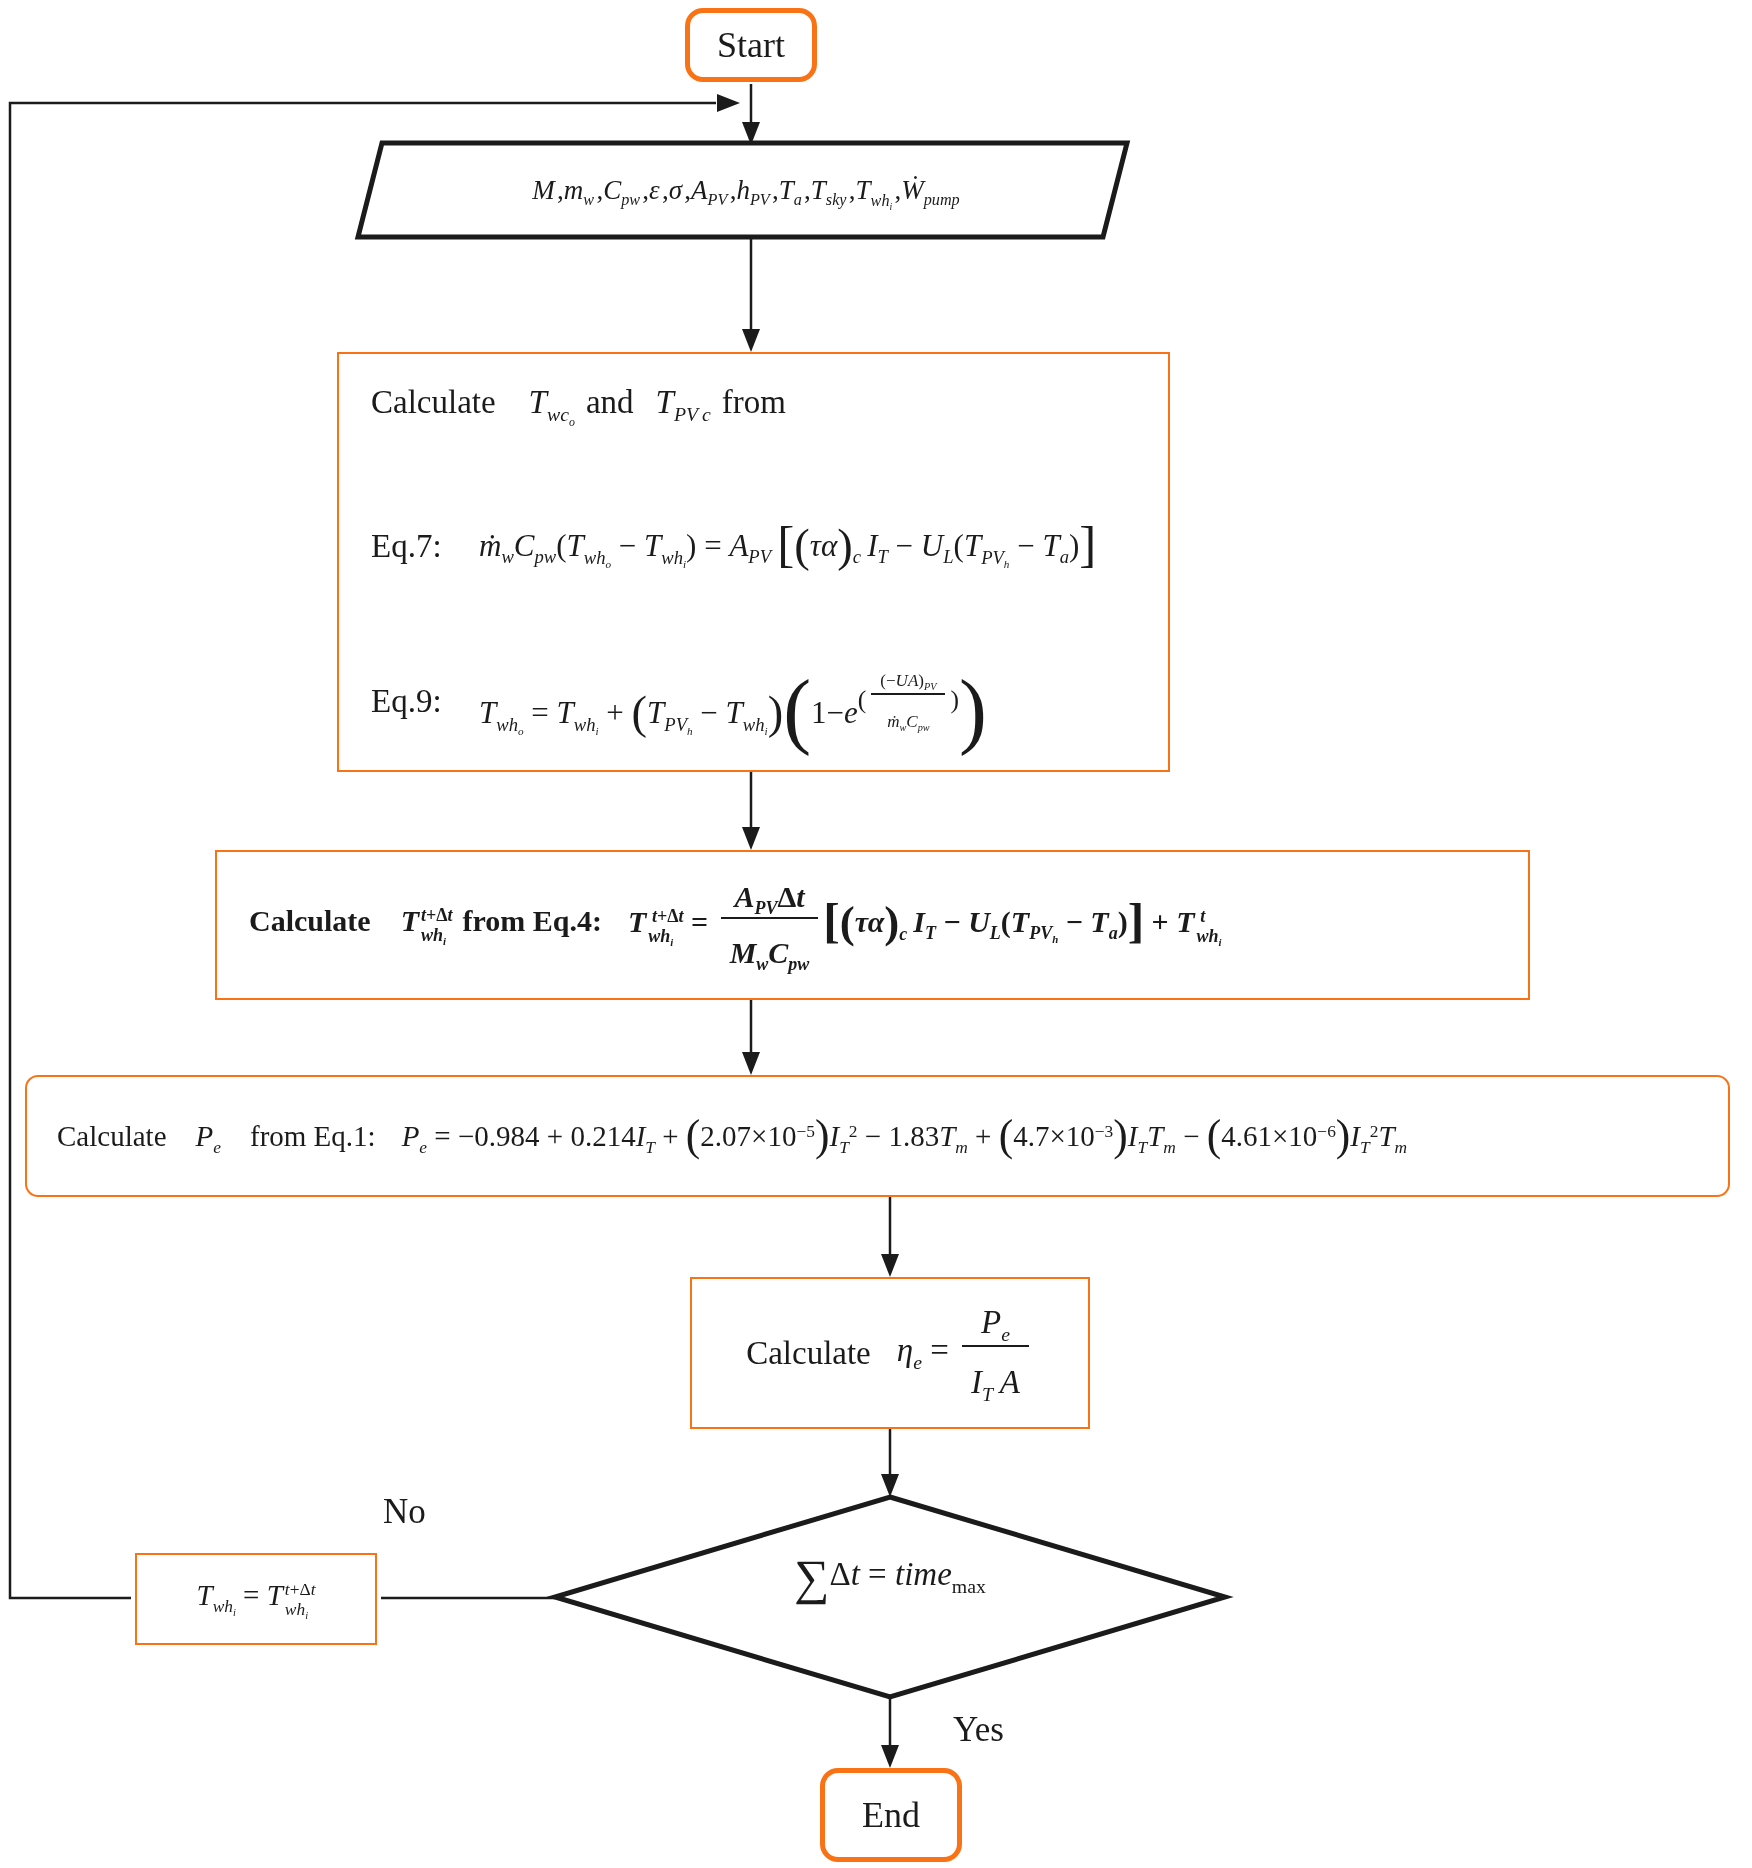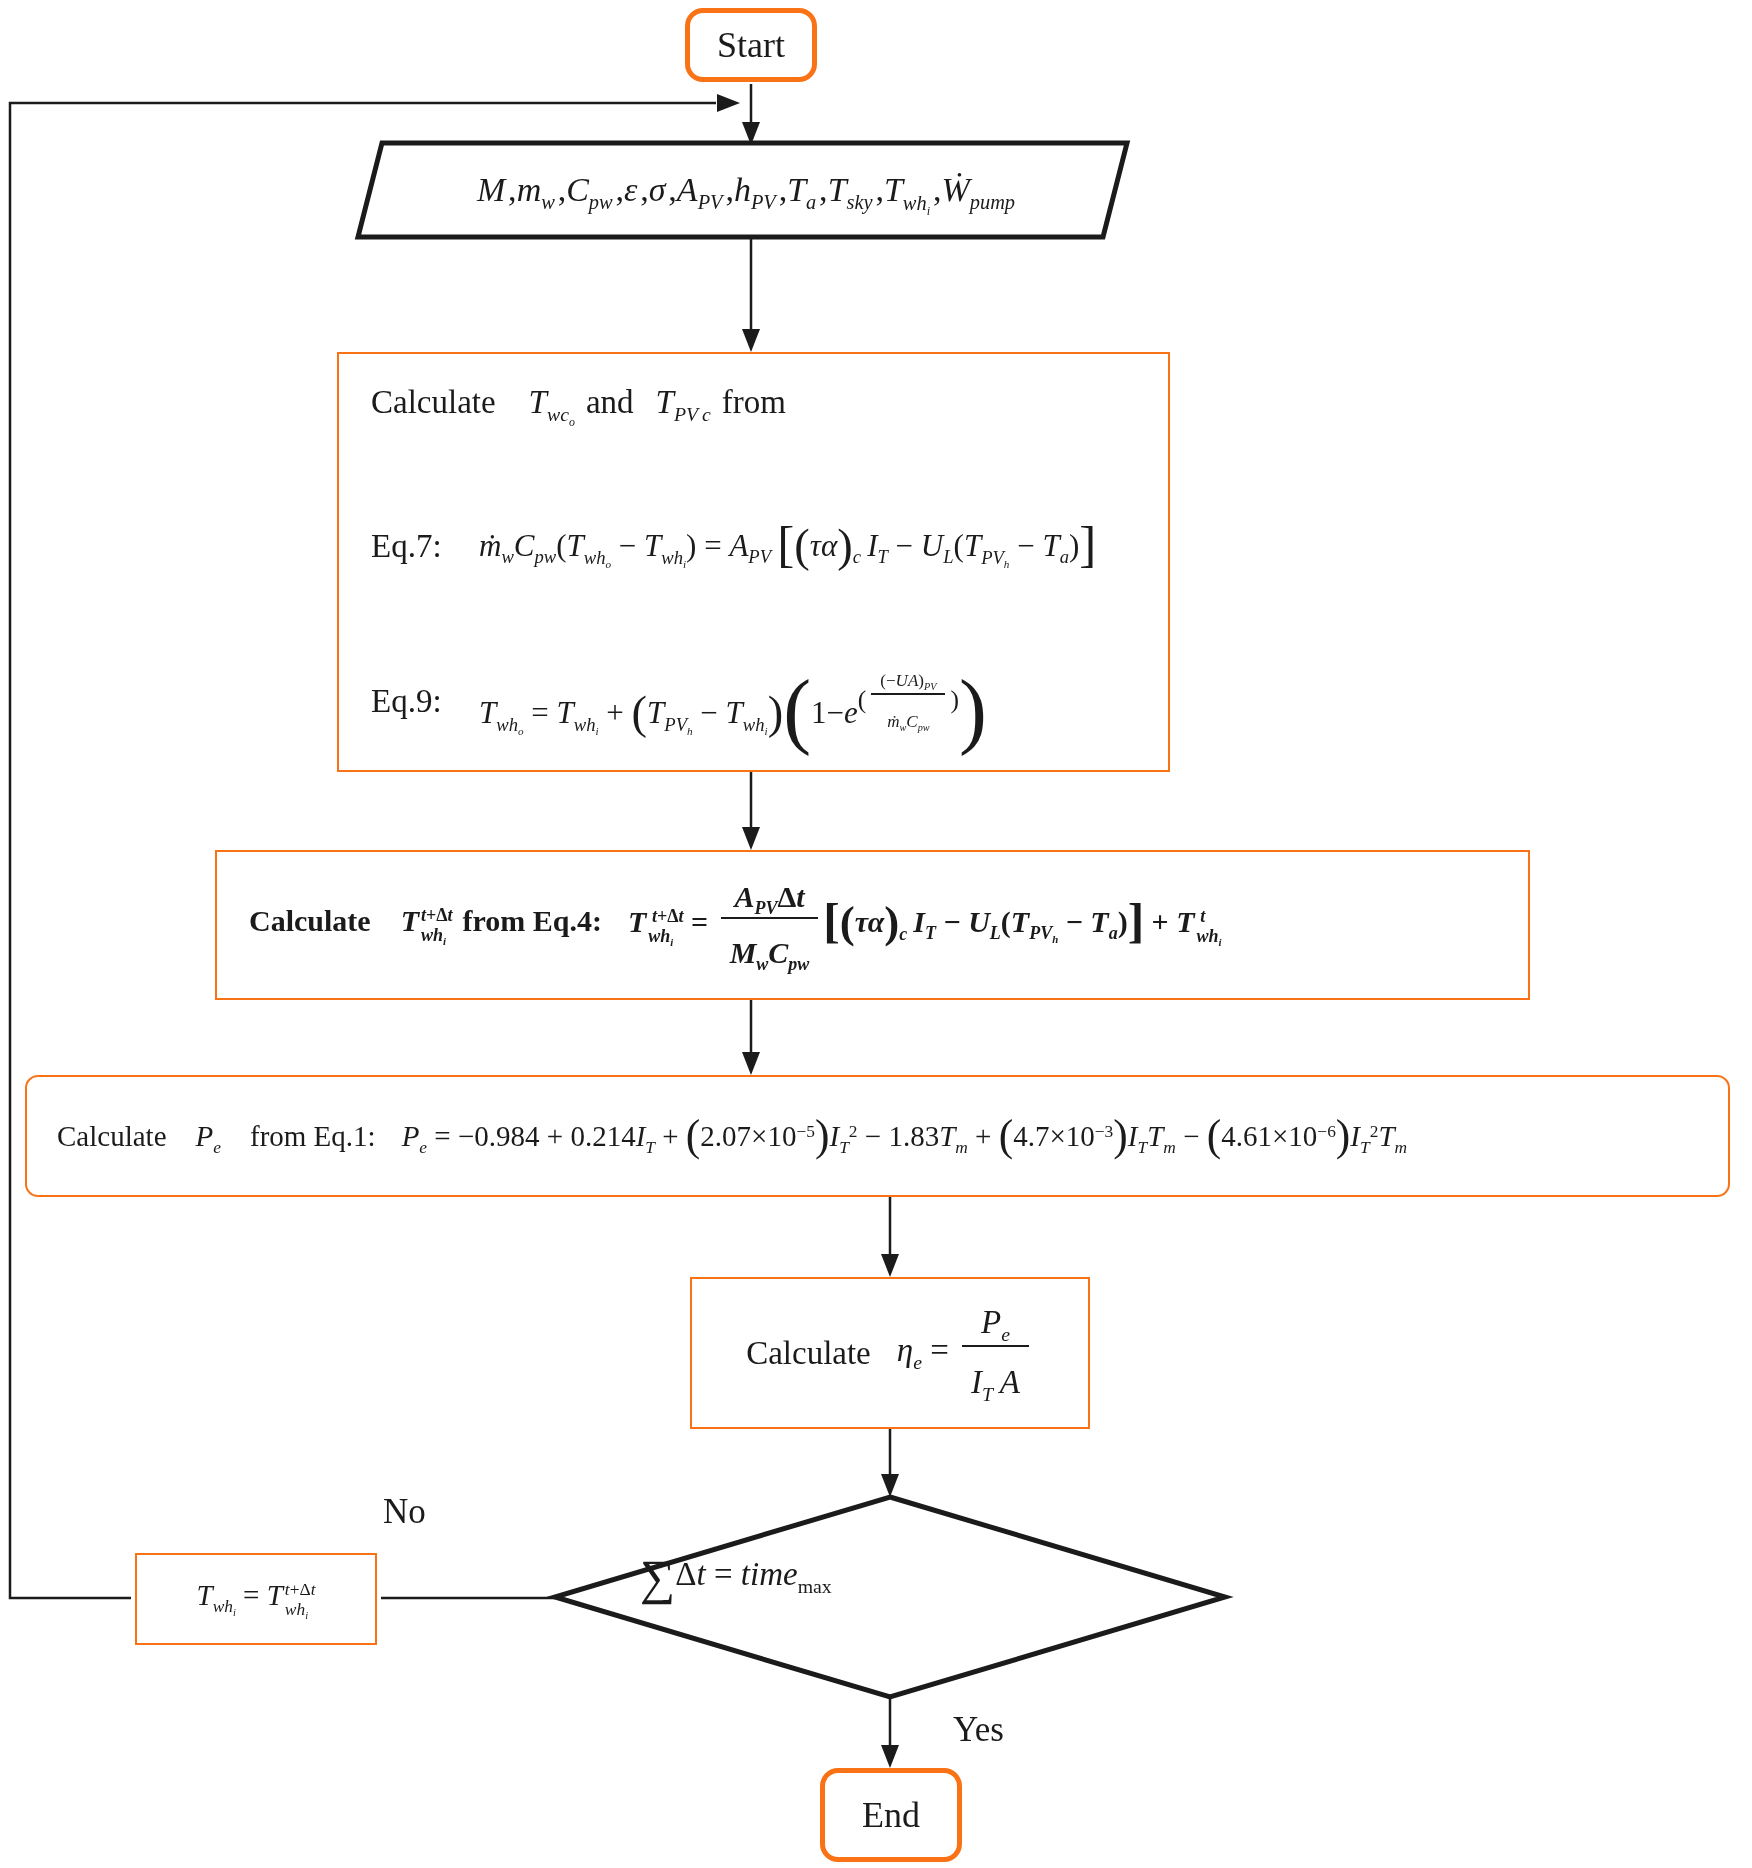--- a/index.html
+++ b/index.html
@@ -34,35 +34,35 @@
   .bp  { font-size:1.5em; line-height:0; vertical-align:-0.1em; }
   .br  { font-size:1.65em; line-height:0; vertical-align:-0.1em; }
   .bp2 { font-size:2.7em; line-height:0; vertical-align:-0.18em; }
   .sum { font-size:1.5em; line-height:0; vertical-align:-0.18em; }
   .supfrac { display:inline-block; font-size:.55em; vertical-align:1.05em; line-height:0; }
 
   
   #start-node    { left:685px; top:8px;    width:132px; height:74px; }
   #end-node      { left:820px; top:1768px; width:142px; height:94px; }
 
-  #inputs-text   { left:395px; top:150px;  width:702px; height:82px; display:flex; align-items:center; justify-content:center; font-size:34px; }
+  #inputs-text   { left:395px; top:150px;  width:702px; height:82px; display:flex; align-items:center; justify-content:center; font-size:27px; }
 
   #calc-twc-box  { left:337px; top:352px;  width:833px; height:420px;
                    flex-direction:column; align-items:stretch; justify-content:space-between;
                    padding:30px 26px 38px 32px; }
   .eqrow { display:flex; align-items:center; }
   .eqlabel { font-size:33px; width:108px; flex:0 0 auto; }
   #calc-twc-title { font-size:33px; }
 
   #eq4-box { left:215px; top:850px;  width:1315px; height:150px; justify-content:flex-start; padding-left:32px; font-size:30px;font-weight:bold; }
   #eq1-box { left:25px;  top:1075px; width:1705px; height:122px; justify-content:flex-start; padding-left:30px; font-size:29px;border-radius:13px; }
   #eta-box { left:690px; top:1277px; width:400px;  height:152px; font-size:33px; }
   #feedback-box { left:135px; top:1553px; width:242px; height:92px; font-size:29px; }
 
-  #decision-text { left:640px; top:1556px; width:500px; text-align:left; font-size:33px; }
+  #decision-text { left:640px; top:1556px; width:500px; text-align:center; font-size:33px; }
   #no-label  { left:383px; top:1492px; }
   #yes-label { left:953px; top:1710px; }
 
   .gap { display:inline-block; width:26px; }
 </style>
 </head>
 <body>
 
 <div id="canvas">
 

